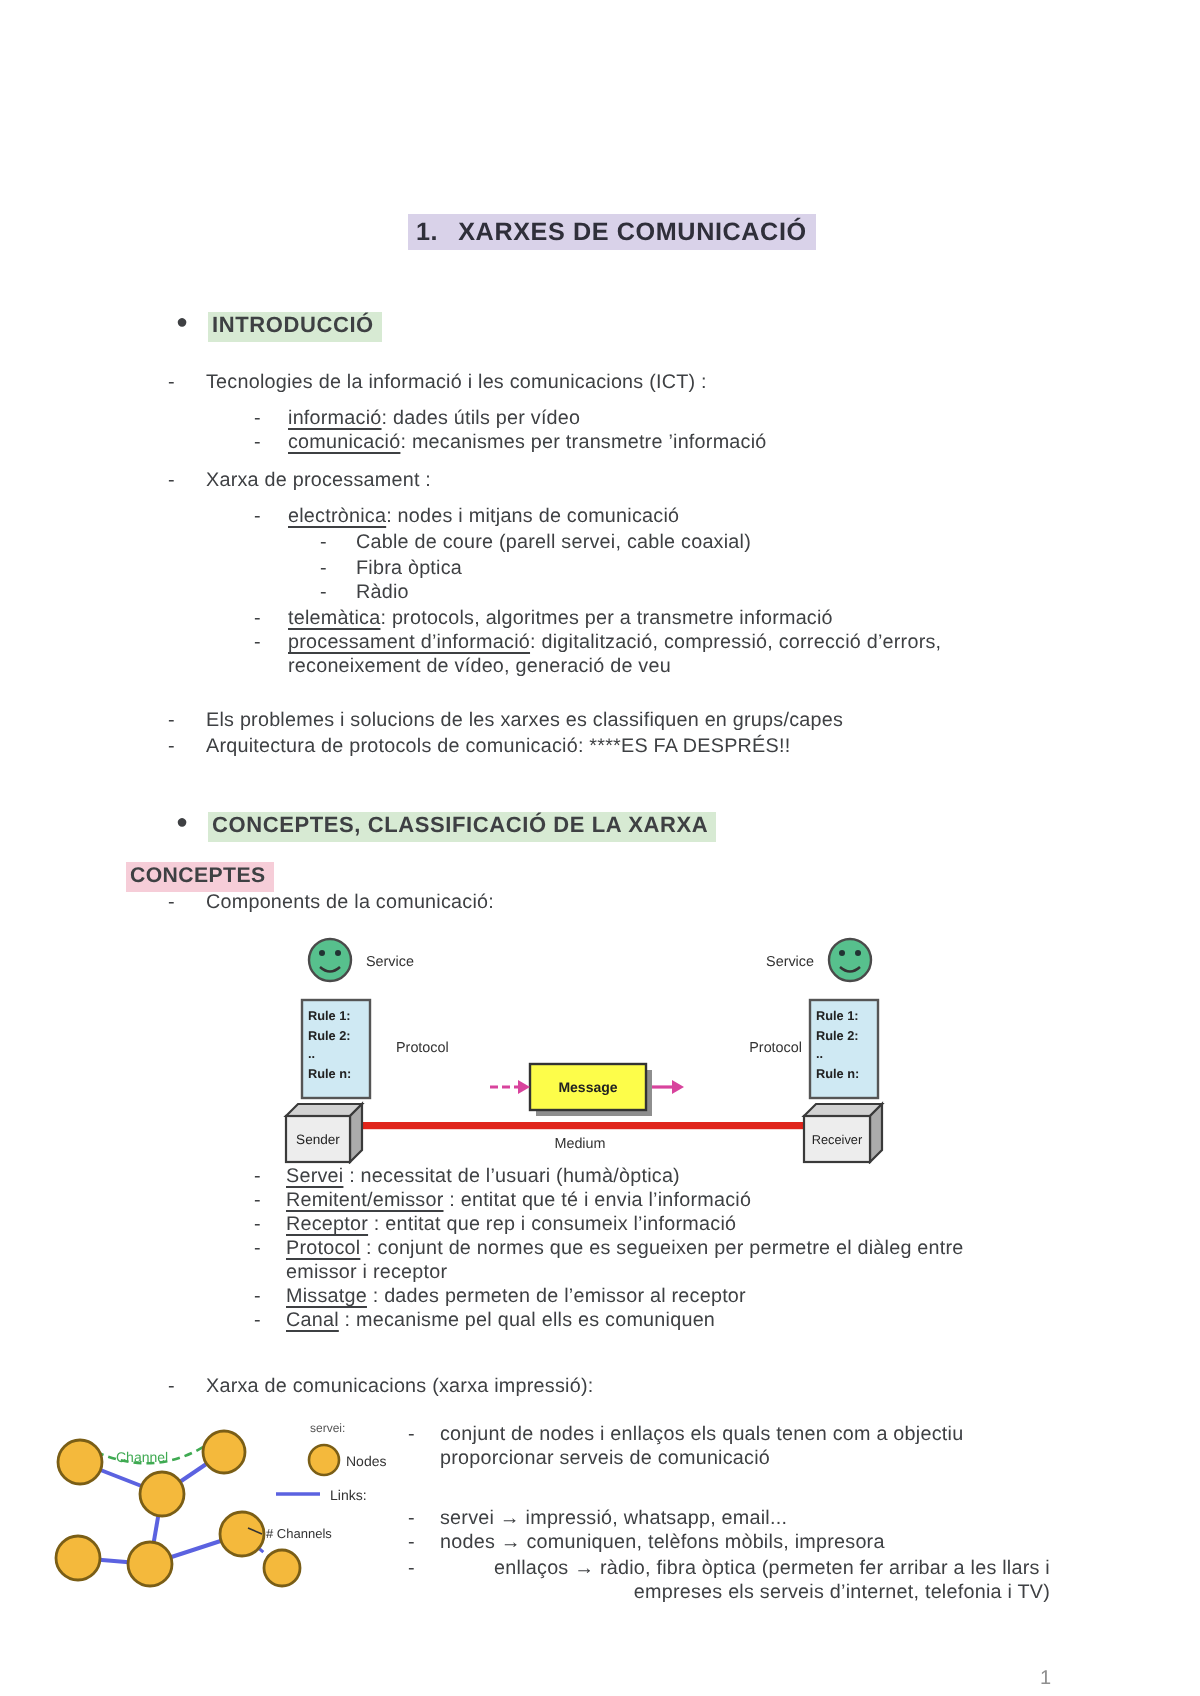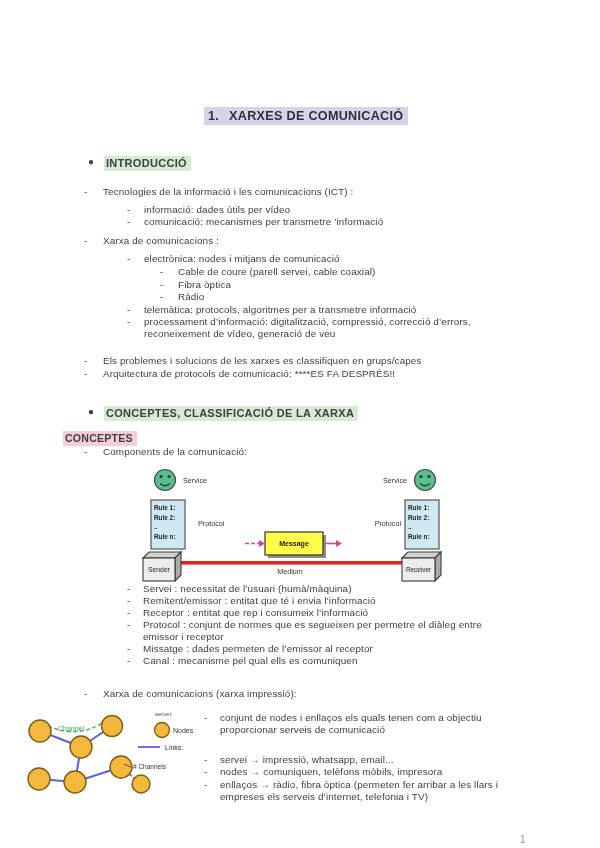--- a/index.html
+++ b/index.html
@@ -10,22 +10,22 @@
     margin-top:40px;
   }
   .line{position:absolute;display:flex;font-size:9.9px;line-height:12.4px;letter-spacing:.12px;}
   .line .dash{flex:0 0 auto;}
   .l1{left:84px;} .l1 .dash{width:19px;}
   .l2{left:127px;} .l2 .dash{width:17px;}
   .l3{left:160px;} .l3 .dash{width:18px;}
   .ld{left:127px;} .ld .dash{width:16px;}
   .ln{left:204px;} .ln .dash{width:16px;}
   .txt{display:inline-block;}
-  .w336{width:336px;} .w362{width:362px;} .w300{width:300px;} .w305{width:305px;}
-  .u{text-decoration-thickness:1px;text-underline-offset:1.5px;}
+  .w336{width:336px;} .w362{width:362px;} .w300{width:300px;} .w305{width:305px;text-align:right;}
+  .u{text-decoration:underline;text-decoration-thickness:1px;text-underline-offset:1.5px;}
   .title{position:absolute;left:204px;top:69px;font-size:12.6px;font-weight:600;color:#2f2f3a;letter-spacing:.3px;}
   .hl-purple{background:var(--title-hl,#d9d2e9);padding:2px 5px 2px 4px;}
   .title .num{margin-right:10px;}
   .hrow{position:absolute;left:88px;display:flex;font-size:11px;font-weight:700;letter-spacing:.3px;}
   .hrow .bullet{width:16px;font-size:10px;font-weight:400;}
   .hl-green{background:var(--green-hl,#d7ead3);padding:1px 4px 2px 2px;}
   .hl-pink{background:var(--pink-hl,#f6cdd8);padding:1px 4px 2px 2px;}
   .conceptes{position:absolute;left:63px;top:392px;font-size:10.6px;font-weight:600;letter-spacing:.2px;}
   .pagenum{position:absolute;left:520px;top:794px;font-size:10px;color:var(--page-num,#8f8f8f);}
   .diag{position:absolute;}
@@ -52,21 +52,21 @@
   <div class="line l2" style="top:163.5px;">
       <span class="dash">-</span>
       <span class="txt"><span class="u">informació</span><span>: dades útils per vídeo</span></span>
     </div>
   <div class="line l2" style="top:176px;">
       <span class="dash">-</span>
       <span class="txt"><span class="u">comunicació</span><span>: mecanismes per transmetre ’informació</span></span>
     </div>
   <div class="line l1" style="top:195px;">
       <span class="dash">-</span>
-      <span class="txt">Xarxa de comunicacions :</span>
+      <span class="txt">Xarxa de processament :</span>
     </div>
   <div class="line l2" style="top:213px;">
       <span class="dash">-</span>
       <span class="txt"><span class="u">electrònica</span><span>: nodes i mitjans de comunicació</span></span>
     </div>
   <div class="line l3" style="top:226px;">
       <span class="dash">-</span>
       <span class="txt">Cable de coure (parell servei, cable coaxial)</span>
     </div>
   <div class="line l3" style="top:238.5px;">
@@ -149,21 +149,21 @@
     <text x="261" y="66" font-size="7.2" fill="#333" text-anchor="end">Protocol</text>
 
     <polygon points="262,98 268,92 301,92 295,98" fill="#d2d2d2" stroke="#3a3a3a" stroke-width="1.1"></polygon>
     <polygon points="295,98 301,92 301,115 295,121" fill="#ababab" stroke="#3a3a3a" stroke-width="1.1"></polygon>
     <rect x="262" y="98" width="33" height="23" style="fill:var(--box-gray,#ededed);stroke:#3a3a3a;stroke-width:1.1"></rect>
     <text x="278.5" y="112" font-size="6.4" fill="#222" text-anchor="middle">Receiver</text>
   </svg>
 
   <div class="line ld" style="top:543px;">
       <span class="dash">-</span>
-      <span class="txt"><span class="u">Servei</span><span> : necessitat de l’usuari (humà/màquina)</span></span>
+      <span class="txt"><span class="u">Servei</span><span> : necessitat de l’usuari (humà/òptica)</span></span>
     </div>
   <div class="line ld" style="top:555px;">
       <span class="dash">-</span>
       <span class="txt"><span class="u">Remitent/emissor</span><span> : entitat que té i envia l’informació</span></span>
     </div>
   <div class="line ld" style="top:567px;">
       <span class="dash">-</span>
       <span class="txt"><span class="u">Receptor</span><span> : entitat que rep i consumeix l’informació</span></span>
     </div>
   <div class="line ld" style="top:579px;">

